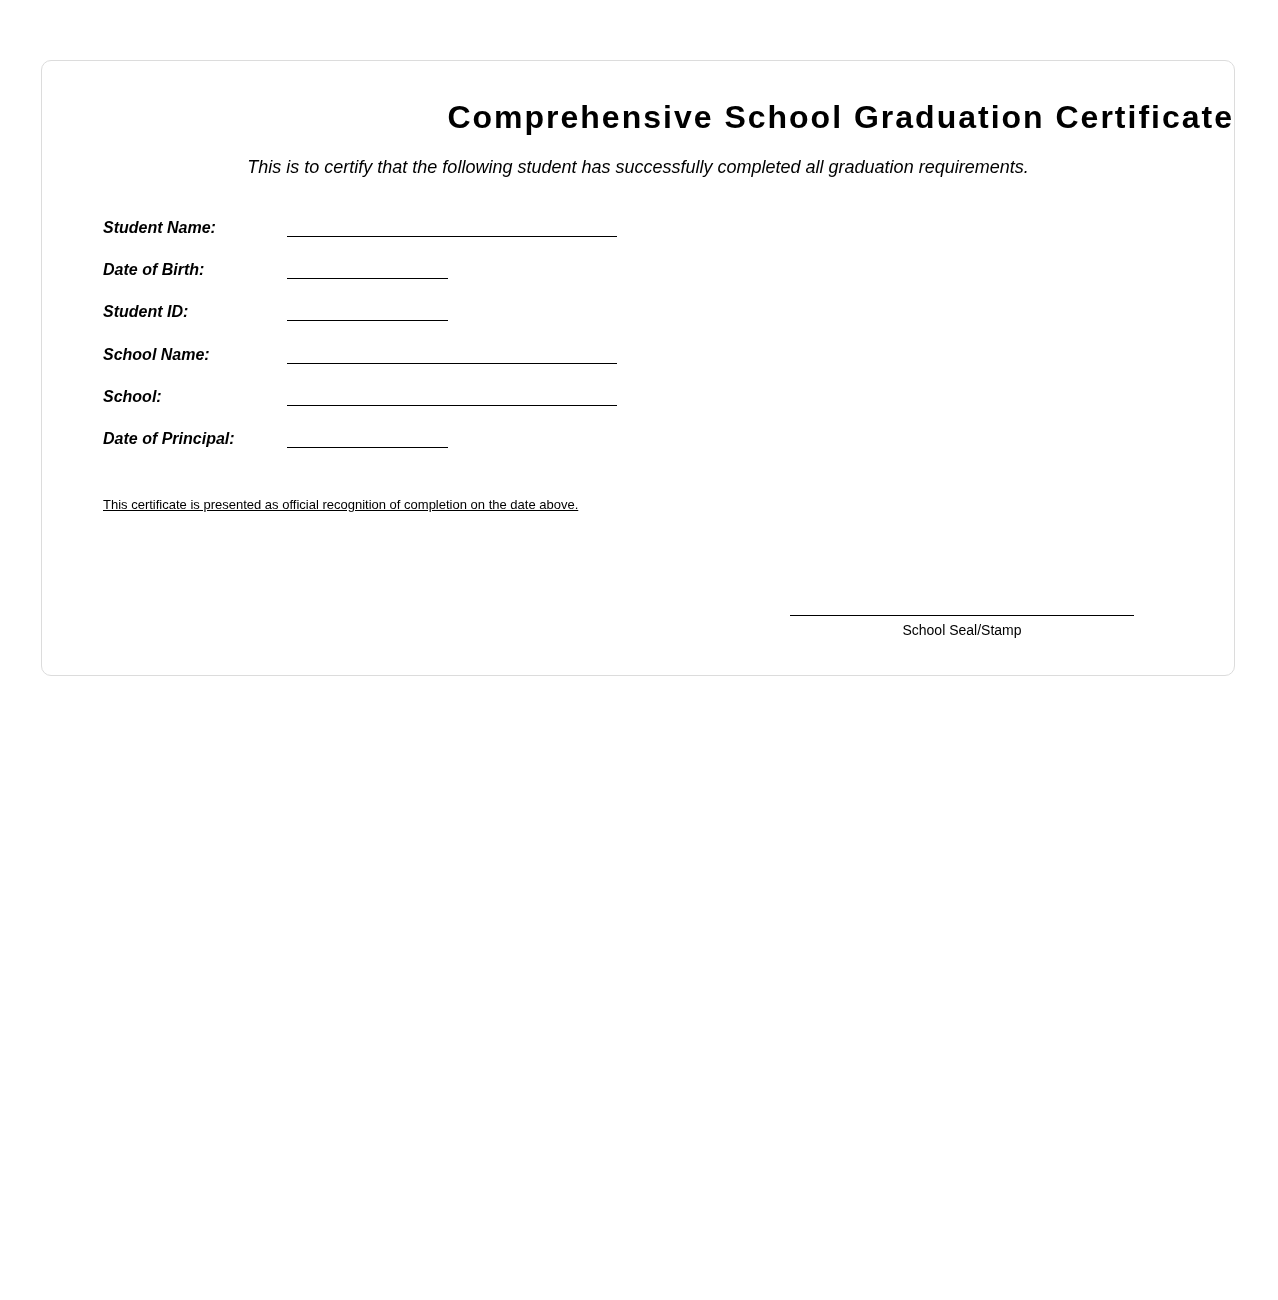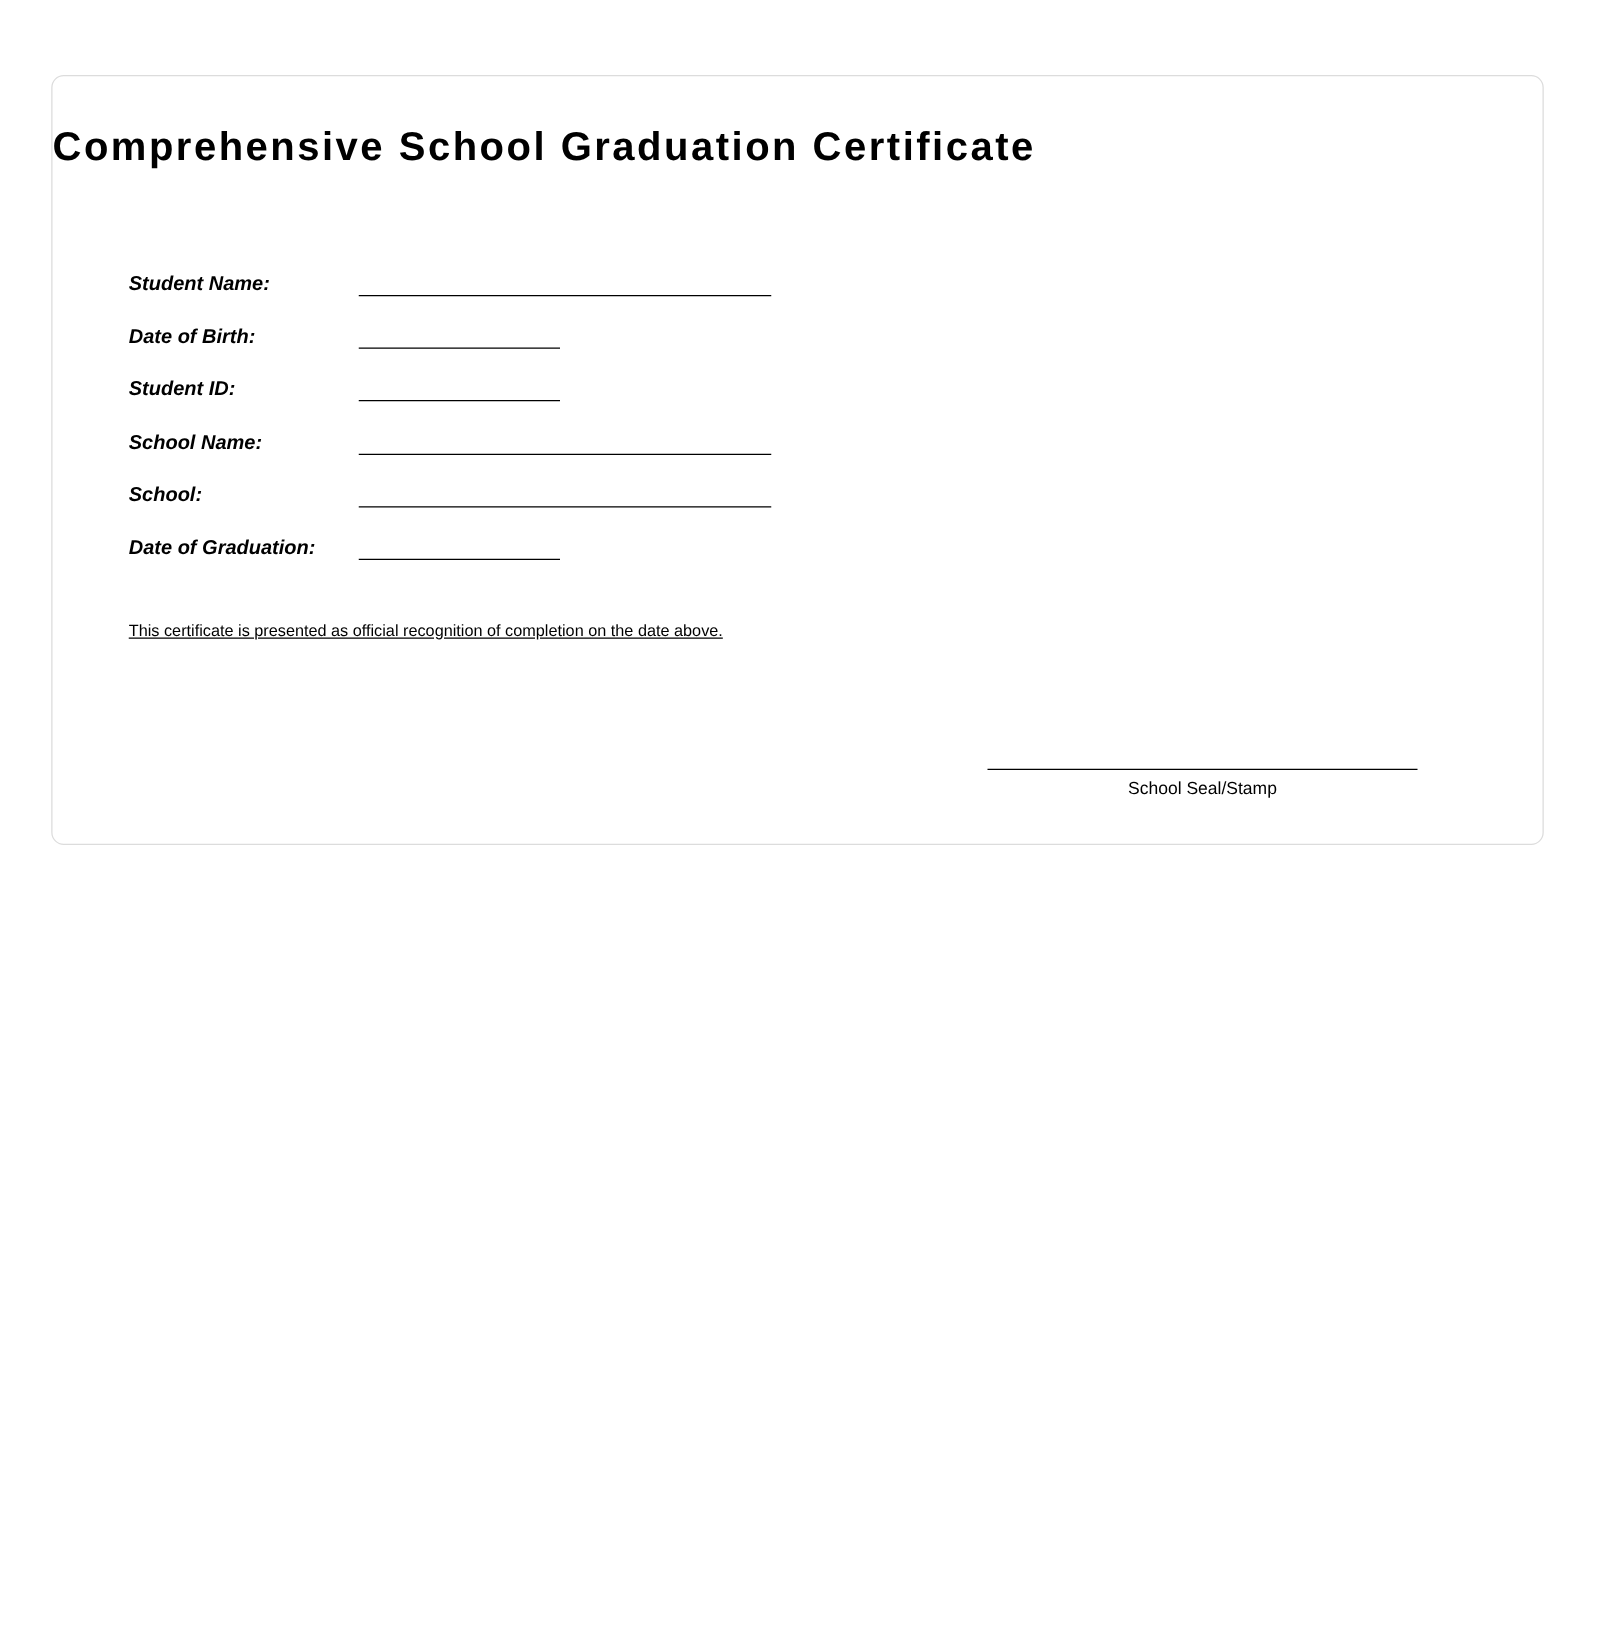--- a/index.html
+++ b/index.html
@@ -20,21 +20,21 @@
       border: 1px solid #dcdcdc;
       border-radius: 10px;
       box-sizing: border-box;
       background: #fff;
     }
     .title {
       position: absolute;
       left: 0;
       right: 0;
       top: 38px;
-      text-align: left;
+      text-align: right;
       font-size: 32px;
       font-weight: bold;
       letter-spacing: 2px;
       margin: 0;
     }
     .subtitle {
       position: absolute;
       left: 0;
       right: 0;
       top: 96px;
@@ -95,20 +95,21 @@
       font-size: 14px;
     }
     .sig.left { left: 104px; }
     .sig.right { left: 748px; }
   </style>
 </head>
 <body>
 
 <div class="card">
   <h1 class="title">Comprehensive School Graduation Certificate</h1>
+  <p class="subtitle">This is to certify that the following student has successfully completed all graduation requirements.</p>
 
   <div class="fields">
     <div class="field-row">
       <span class="field-label">Student Name:</span>
       <span class="field-line long"></span>
     </div>
     <div class="field-row">
       <span class="field-label">Date of Birth:</span>
       <span class="field-line short"></span>
     </div>
@@ -118,21 +119,21 @@
     </div>
     <div class="field-row">
       <span class="field-label">School Name:</span>
       <span class="field-line long"></span>
     </div>
     <div class="field-row">
       <span class="field-label">School:</span>
       <span class="field-line long"></span>
     </div>
     <div class="field-row">
-      <span class="field-label">Date of Graduation:</span>
+      <span class="field-label">Date of Principal:</span>
       <span class="field-line short"></span>
     </div>
   </div>
 
   <p class="statement">This certificate is presented as official recognition of completion on the date above.</p>
 
   <div class="sig right">
     <div class="sig-line"></div>
     <span class="sig-label">School Seal/Stamp</span>
   </div>

